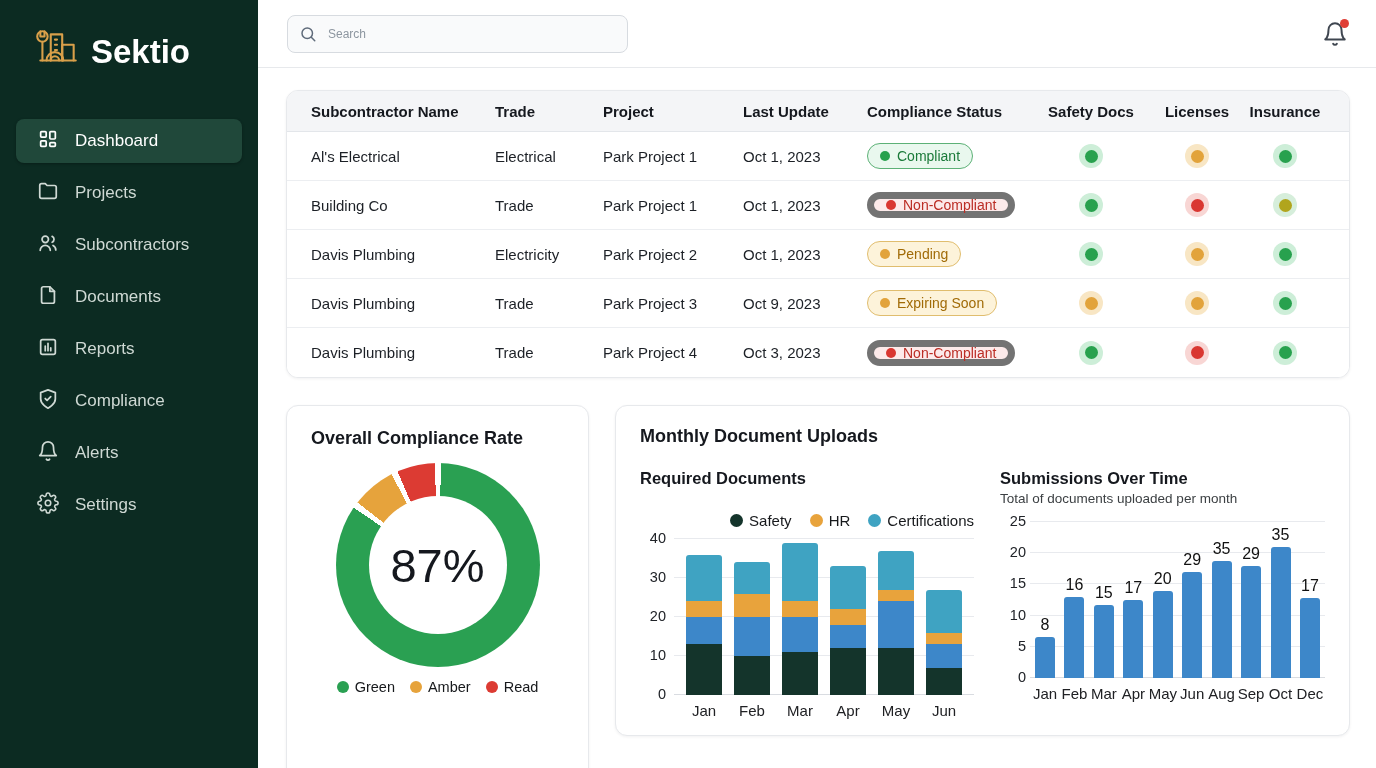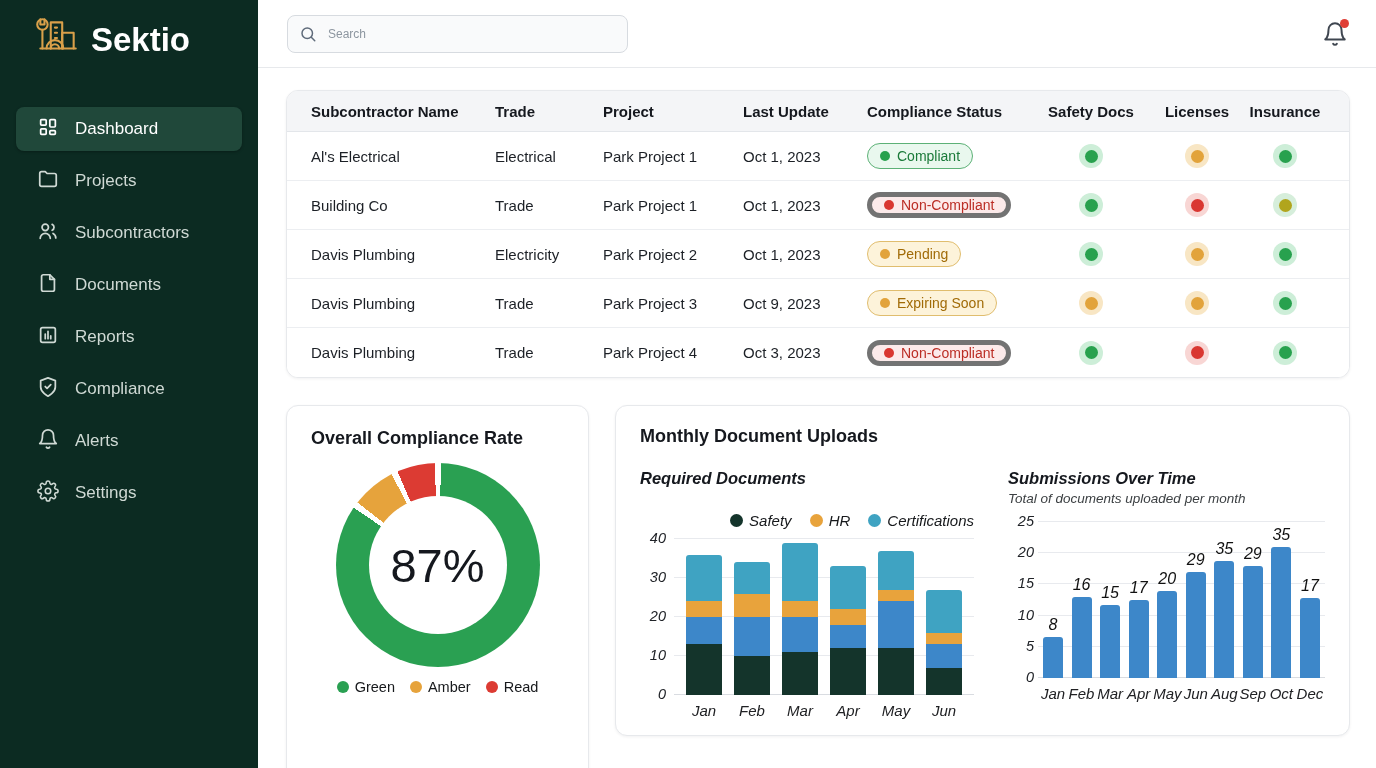--- a/index.html
+++ b/index.html
@@ -2,21 +2,21 @@
 <html><head>
 <meta charset="utf-8">
 <style>
   * { margin:0; padding:0; box-sizing:border-box; }
   html,body { width:1376px; height:768px; overflow:hidden; background:#fff;
               font-family:"Liberation Sans", sans-serif; }
   .app { display:flex; width:100%; height:100%; }
 
   
   .sidebar { width:258px; background:#0c2b22; flex-shrink:0; display:flex; flex-direction:column; }
-  .logo-row { display:flex; align-items:center; gap:9px; padding:13px 0 0 32px; }
+  .logo-row { display:flex; align-items:center; gap:9px; padding:13px 0 0 32px;margin-top:12px; }
   .logo-text { font-size:33px; font-weight:800; color:#fff; }
   .nav { margin-top:40px; display:flex; flex-direction:column; gap:8px; }
   .nav-item { height:44px; margin:0 16px; border-radius:8px; display:flex; align-items:center;
               gap:16px; padding-left:21px; font-size:17px; color:#cfd9d4; cursor:pointer; }
   .nav-item.active { background:#20483a; color:#fff; box-shadow:0 1px 3px rgba(0,0,0,.3); }
   .nav-item svg { width:22px; height:22px; flex-shrink:0; }
 
   
   .main { flex:1; display:flex; flex-direction:column; min-width:0; }
   .topbar { height:68px; background:#fff; border-bottom:1px solid #e7e9ec;
@@ -51,42 +51,42 @@
   .t-head .t-cell { font-size:15px; font-weight:bold; color:#15181e; }
   .t-row { height:49px; border-bottom:1px solid #eceef1; background:#fff; }
   .t-row:last-child { border-bottom:none; }
   .t-cell { font-size:15px; color:#1c2026; }
   .t-cell.center { justify-self:center; text-align:center; }
   .badge { display:inline-flex; align-items:center; gap:7px; height:26px; padding:0 12px;
            border-radius:999px; font-size:14px; font-weight:500; }
   .badge .b-dot { width:10px; height:10px; border-radius:50%; }
   .badge-green { background:#e9f8ee; border:1px solid #5cb176; color:#1a7a39; }
   .badge-green .b-dot { background:#28a14e; }
-  .badge-red { background:#fceaea; border:5px solid #737373; color:#bb2d25; }
+  .badge-red { background:#fceaea; border:7px solid #737373; color:#bb2d25; }
   .badge-red .b-dot { background:#d93731; }
   .badge-amber { background:#fdf3da; border:1px solid #e0bd6e; color:#a16b07; }
   .badge-amber .b-dot { background:#e2a33b; }
   .halo { width:24px; height:24px; border-radius:50%; display:inline-flex;
           align-items:center; justify-content:center; }
   .halo .dot { width:13px; height:13px; border-radius:50%; }
 
   
   .bottom-row { display:flex; gap:26px; }
   .card-title { font-size:18px; font-weight:bold; color:#15181e; }
   .donut-card { width:303px; height:421px; padding:22px 24px; flex-shrink:0; }
   .donut-wrap { width:204px; height:204px; margin:14px auto 0; position:relative; border-radius:50%; }
   .donut-hole { position:absolute; inset:33px; background:#fff; border-radius:50%;
                 display:flex; align-items:center; justify-content:center; }
   .donut-center { font-size:47px; font-weight:500; color:#15181e; }
   .donut-legend { margin-top:12px; display:flex; justify-content:center; gap:15px; }
   .leg-item { display:inline-flex; align-items:center; gap:6px; font-size:14.5px; color:#17191c; }
   .leg-dot { width:12px; height:12px; border-radius:50%; }
 
   .uploads-card { flex:1; height:331px; padding:20px 24px; min-width:0; }
-  .charts-row { display:flex; margin-top:22px; gap:34px;font-style:italic; }
+  .charts-row { display:flex; margin-top:22px; gap:26px; }
   .left-block { width:334px; flex-shrink:0; }
   .right-block { flex:1; min-width:0; }
   .chart-heading { font-size:16.5px; font-weight:bold; color:#15181e; }
   .chart-sub { font-size:13.5px; color:#3c4043; margin-top:3px; }
   .mini-legend { display:flex; justify-content:flex-end; gap:18px; margin-top:24px; }
   .mini-legend .leg-item { font-size:15px; }
   .mini-legend .leg-dot { width:13px; height:13px; }
   .chart-area { position:relative; margin-top:10px; padding-left:34px; }
   .right-block .chart-area { margin-top:16px; padding-left:30px; }
   .plot { position:relative; height:156px; }

